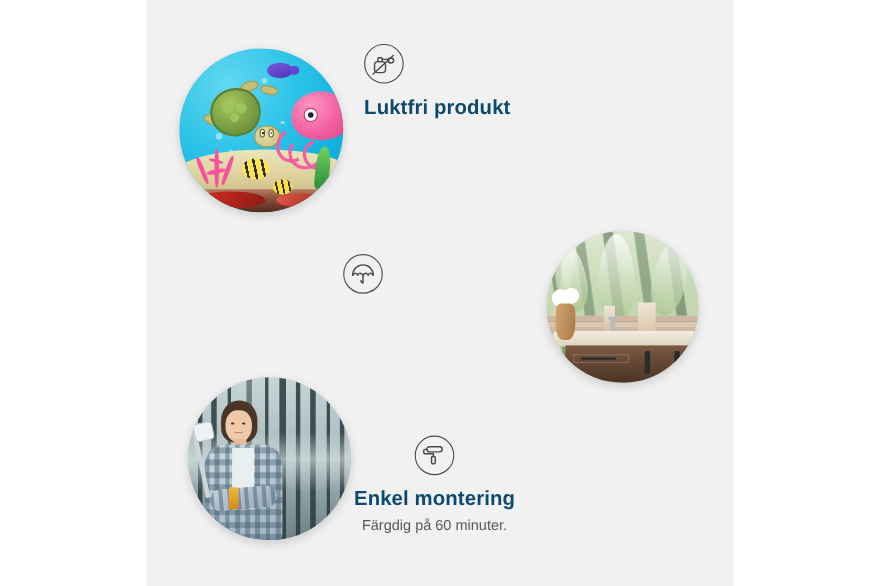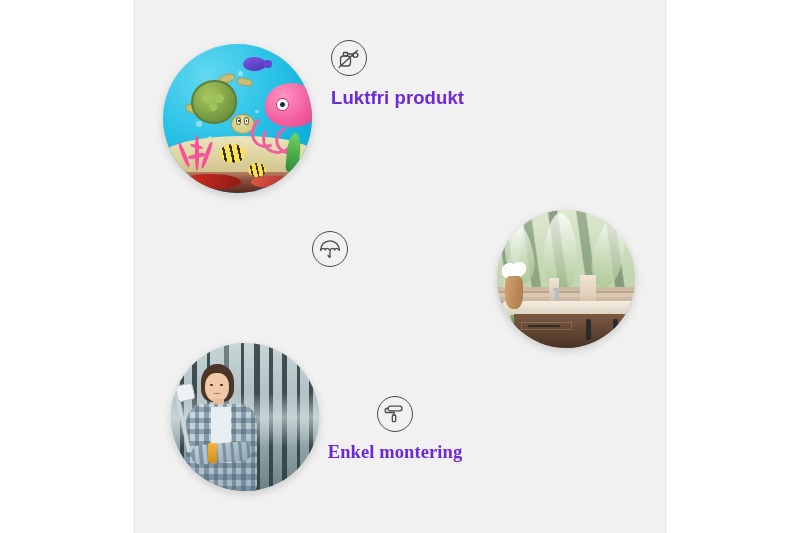--- a/index.html
+++ b/index.html
@@ -284,39 +284,39 @@
   }
 
   
   .feature { position:absolute; }
   .feat-icon {
     width:36px; height:36px; border-radius:50%;
     border:1.6px solid #4a4a4a;
     display:flex; align-items:center; justify-content:center;
   }
   .feat-title {
-    font-size:18.5px; font-weight:bold; color:#6d28d9;
+    font-size:18.5px; font-weight:bold; color:#0c4a6e;
     letter-spacing:.1px; line-height:1.25;
   }
   .feat-desc {
     font-size:13.2px; color:#585858; line-height:1.52;
   }
 
   
   #feature-odourless { left:331px; top:40px; width:300px; text-align:left; }
   #feature-odourless .feat-icon { margin-bottom:10px; }
   #feature-odourless .feat-title { margin-bottom:7px; }
 
   
   #feature-waterproof { left:180px; top:231px; width:300px; text-align:center; }
   #feature-waterproof .feat-icon { margin:0 auto 9px auto; }
   #feature-waterproof .feat-title { margin-bottom:4px; }
 
   
-  #feature-easy { left:250px; top:396px; width:290px; text-align:center;font-family:Liberation Serif, serif; }
+  #feature-easy { left:250px; top:396px; width:290px; text-align:center; }
   #feature-easy .feat-icon { margin:0 auto 9px auto; }
   #feature-easy .feat-title { margin-bottom:4px; }
 </style>
 </head>
 <body>
 
 <div id="page">
 
   <div class="panel"></div>
 
@@ -451,15 +451,16 @@
   <div class="feature" id="feature-easy">
     <div class="feat-icon">
       <svg width="24" height="24" viewBox="0 0 24 24" fill="none" stroke="#4a4a4a" stroke-width="1.3" stroke-linecap="round" stroke-linejoin="round">
         <rect x="5" y="4.2" width="14" height="4.6" rx="2.3"></rect>
         <path d="M5 6.5 H3.2 a0.9 0.9 0 0 0-0.9 0.9 v2.2 a0.9 0.9 0 0 0 0.9 0.9 H11"></path>
         <line x1="11" y1="10.5" x2="11" y2="13"></line>
         <rect x="9.3" y="13" width="3.4" height="6.6" rx="1"></rect>
       </svg>
     </div>
     <div class="feat-title">Enkel montering</div>
+    <div class="feat-desc">Färgdig på 60 minuter.</div>
   </div>
 
 </div>
 
 </body></html>

